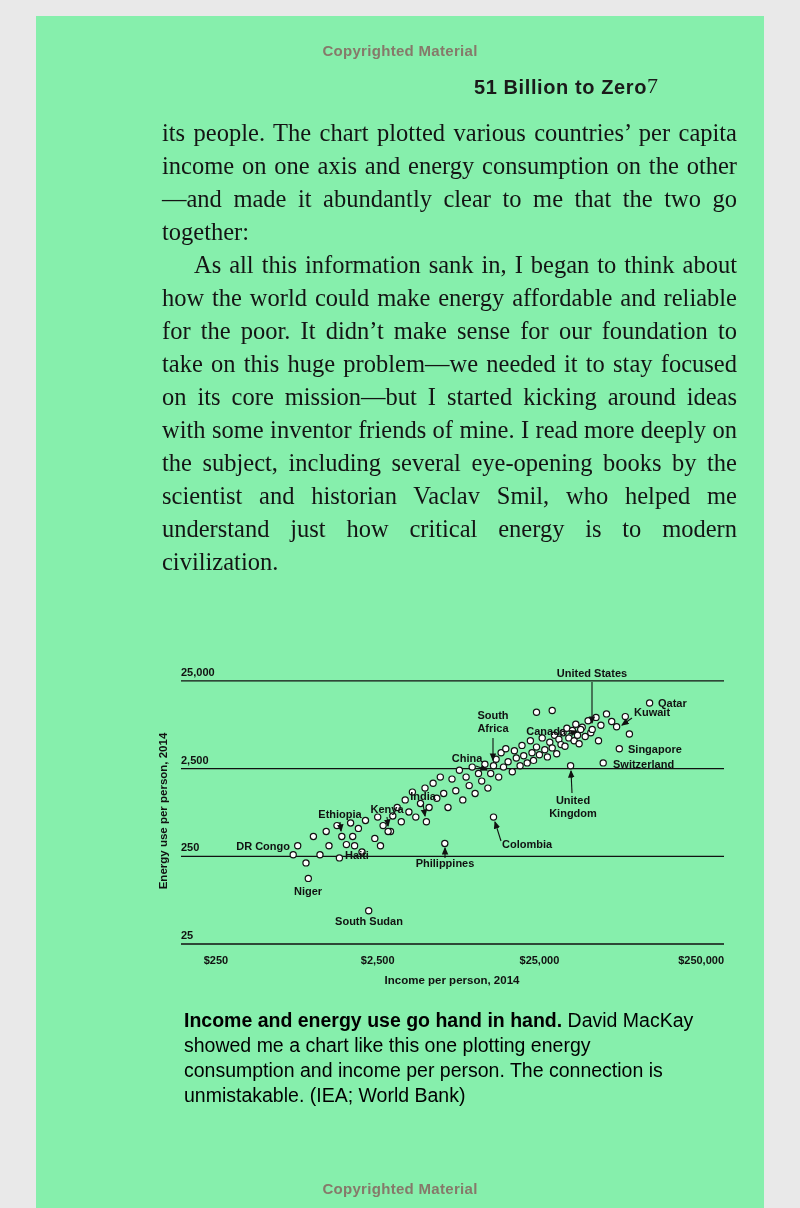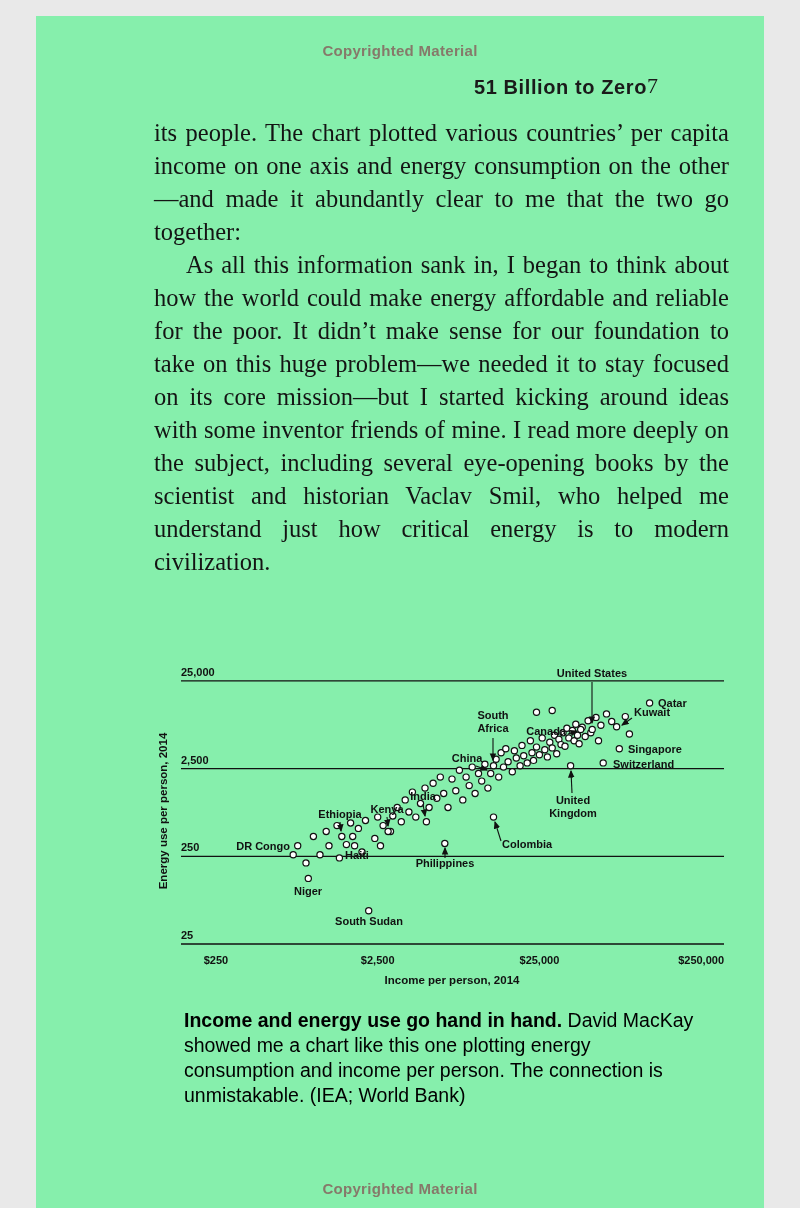--- a/index.html
+++ b/index.html
@@ -20,21 +20,21 @@
     display:flex;align-items:flex-end;
   }
   .running-title{
     font-family:"Liberation Sans",sans-serif;font-weight:bold;
     font-size:20px;letter-spacing:.6px;color:#1a1a1a;
   }
   .running-page{
     font-family:"Liberation Serif",serif;font-size:22px;color:#1a1a1a;
   }
   .body-text{
-    position:absolute;left:118px;top:100px;width:575px;
+    position:absolute;left:126px;top:100px;width:575px;
     font-size:24.5px;line-height:33px;text-align:justify;color:#141414;
   }
   .body-text p{margin:0;}
   .body-text p.indent{text-indent:32px;font-family:Liberation Serif, serif;}
   .chart{
     position:absolute;left:100px;top:645px;width:600px;height:345px;
   }
   .tick{font:bold 11px "Liberation Sans",sans-serif;fill:#111;}
   .axis{font:bold 11.5px "Liberation Sans",sans-serif;fill:#111;}
   .clabel{font:bold 11px "Liberation Sans",sans-serif;fill:#111;}

